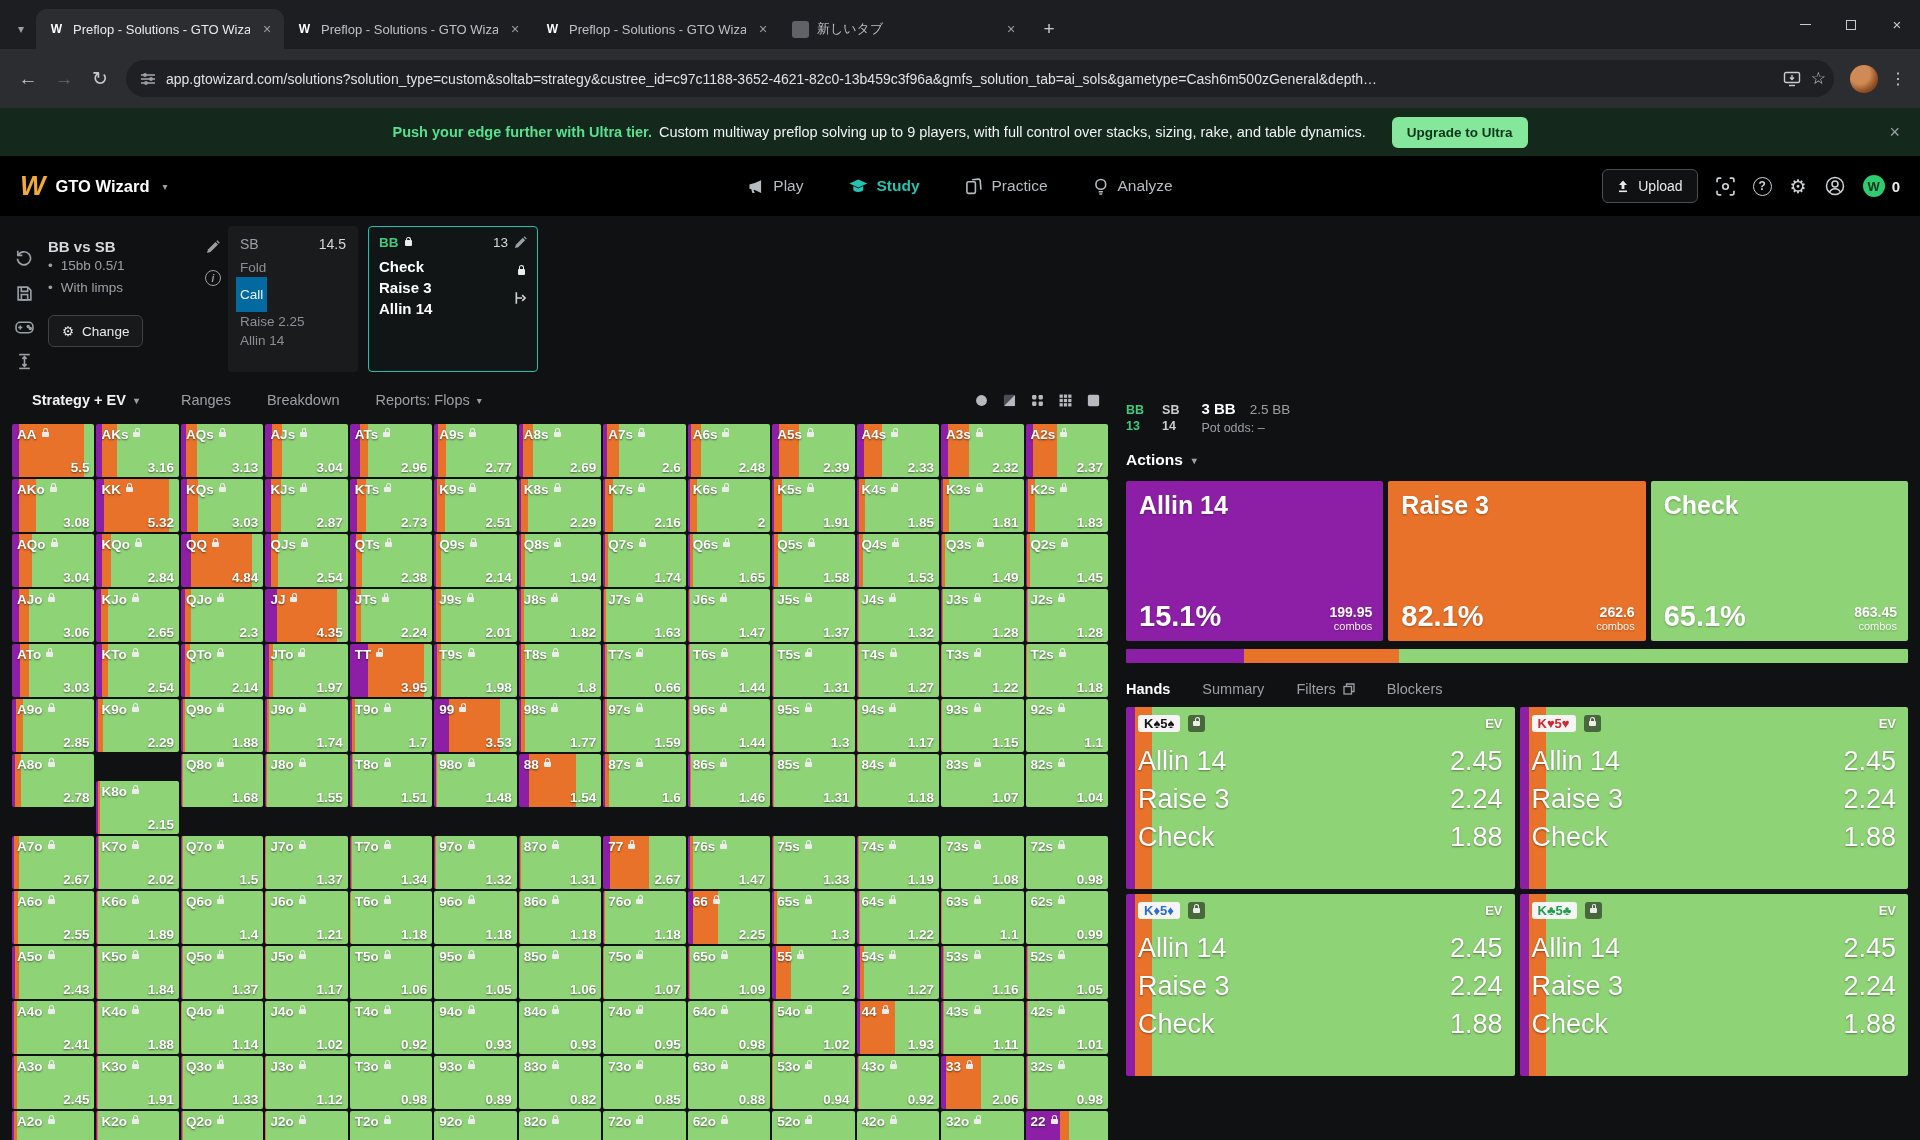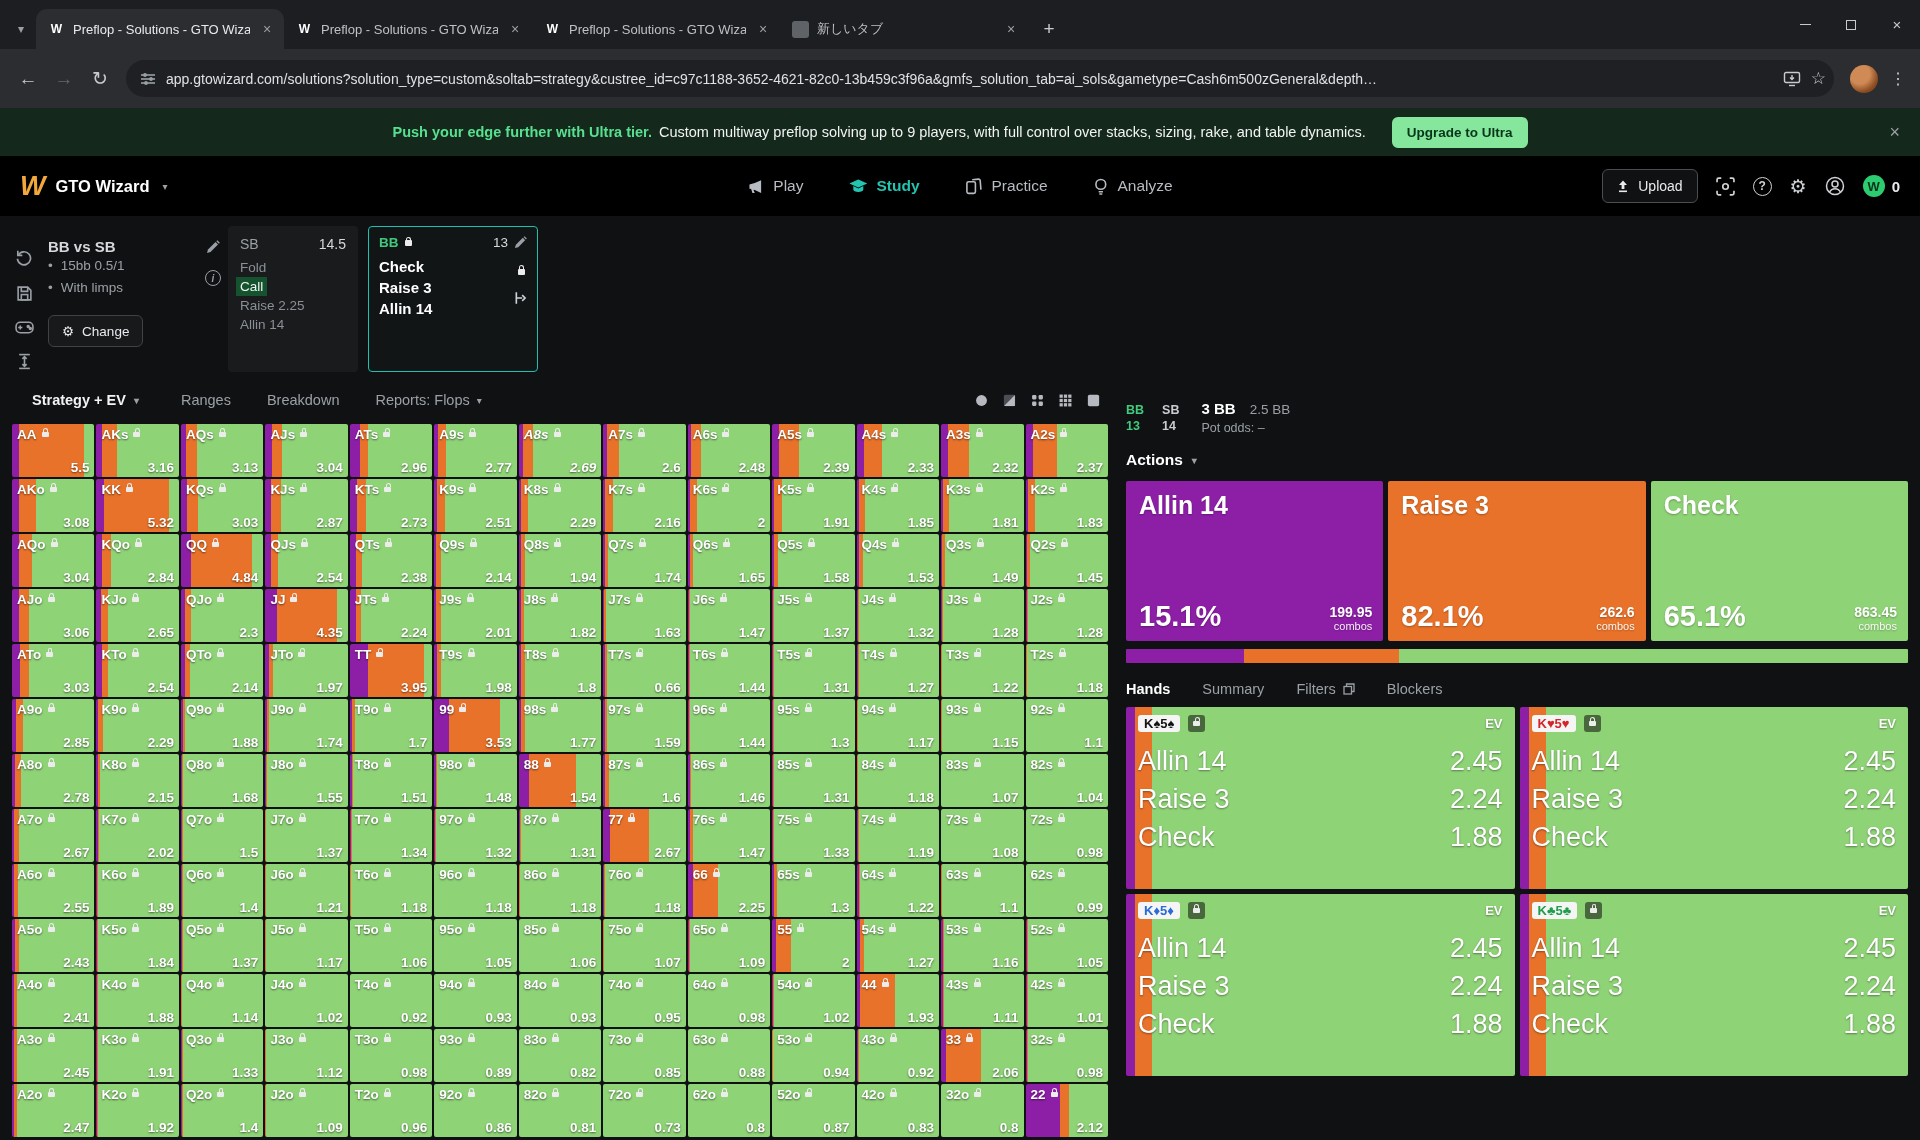--- a/index.html
+++ b/index.html
@@ -59,21 +59,21 @@
   .spot-title{color:#d5d8dc;font-size:15px;font-weight:600}
   .bullets{color:#9aa0a6;font-size:13.5px;line-height:22px}
   .bullet::before{content:"•";margin-right:8px}
   .change-btn{margin-top:16px;display:inline-flex;gap:8px;align-items:center;border:1px solid #3f4247;padding:7px 13px;border-radius:6px;color:#e8eaed;font-size:13.5px;background:#17191b}
   .mid-icons{width:30px;display:flex;flex-direction:column;align-items:center;gap:16px;padding-top:14px;color:#9aa0a6}
   .info-circ{width:16px;height:16px;border:1.4px solid #9aa0a6;border-radius:50%;display:flex;align-items:center;justify-content:center;font-size:10px;font-style:italic;font-weight:700}
   .sb-panel{width:130px;height:146px;background:#191b1d;border-radius:4px;padding:10px 12px}
   .sb-head{display:flex;justify-content:space-between;font-size:14px;color:#9aa0a6;margin-bottom:6px}
   .sb-head .stk{color:#d5d8dc}
   .sb-act{color:#8b9096;font-size:13.5px;line-height:19px}
-  .sb-act.sel{background:#14532d;color:#f1f3f4;display:inline-block;padding:0 4px;margin-left:-4px}
+  .sb-act.sel{background:#0369a1;color:#f1f3f4;display:inline-block;padding:8px 4px;margin-left:-4px}
   .bb-panel{width:170px;height:146px;border:1.5px solid #1fc0ae;border-radius:4px;margin-left:10px;padding:8px 10px;position:relative;background:#111516}
   .bb-head{display:flex;align-items:center;gap:6px;font-size:13.5px}
   .bb-pos{color:#41c97d;font-weight:700}
   .bb-stack{margin-left:auto;color:#d5d8dc}
   .bb-pencil{color:#9aa0a6}
   .bb-acts{margin-top:6px}
   .bb-act{font-size:15px;font-weight:700;color:#fff;line-height:21px}
   .bb-side{position:absolute;right:9px;top:42px;display:flex;flex-direction:column;gap:16px;align-items:center;color:#cfd2d6}
   
   .toolbar{width:1108px;height:40px;display:flex;align-items:center;padding-left:32px}
@@ -467,21 +467,21 @@
       </div>
       <div class="cev">2.96</div>
     </div>
     <div class="cell" style="background: linear-gradient(90deg, rgb(141, 31, 166) 0%, rgb(141, 31, 166) 5%, rgb(232, 114, 42) 5%, rgb(232, 114, 42) 15%, rgb(143, 211, 119) 15%, rgb(143, 211, 119) 100%);">
       <div class="chand">
         <span>A9s</span>
         <i class="lock"></i>
       </div>
       <div class="cev">2.77</div>
     </div>
-    <div class="cell" style="background: linear-gradient(90deg, rgb(141, 31, 166) 0%, rgb(141, 31, 166) 5%, rgb(232, 114, 42) 5%, rgb(232, 114, 42) 17%, rgb(143, 211, 119) 17%, rgb(143, 211, 119) 100%); font-style: italic;">
+    <div class="cell" style="background: linear-gradient(90deg, rgb(141, 31, 166) 0%, rgb(141, 31, 166) 5%, rgb(232, 114, 42) 5%, rgb(232, 114, 42) 17%, rgb(143, 211, 119) 17%, rgb(143, 211, 119) 100%);">
       <div class="chand">
         <span>A8s</span>
         <i class="lock"></i>
       </div>
       <div class="cev">2.69</div>
     </div>
     <div class="cell" style="background: linear-gradient(90deg, rgb(141, 31, 166) 0%, rgb(141, 31, 166) 5%, rgb(232, 114, 42) 5%, rgb(232, 114, 42) 19%, rgb(143, 211, 119) 19%, rgb(143, 211, 119) 100%);">
       <div class="chand">
         <span>A7s</span>
         <i class="lock"></i>
@@ -978,21 +978,21 @@
       </div>
       <div class="cev">1.1</div>
     </div>
     <div class="cell" style="background: linear-gradient(90deg, rgb(141, 31, 166) 0%, rgb(141, 31, 166) 4%, rgb(232, 114, 42) 4%, rgb(232, 114, 42) 11%, rgb(143, 211, 119) 11%, rgb(143, 211, 119) 100%);">
       <div class="chand">
         <span>A8o</span>
         <i class="lock"></i>
       </div>
       <div class="cev">2.78</div>
     </div>
-    <div class="cell" style="background: linear-gradient(90deg, rgb(141, 31, 166) 0%, rgb(141, 31, 166) 2%, rgb(232, 114, 42) 2%, rgb(232, 114, 42) 5%, rgb(143, 211, 119) 5%, rgb(143, 211, 119) 100%);">
+    <div class="cell" style="background: linear-gradient(90deg, rgb(141, 31, 166) 0%, rgb(141, 31, 166) 2%, rgb(232, 114, 42) 2%, rgb(232, 114, 42) 5%, rgb(143, 211, 119) 5%, rgb(143, 211, 119) 100%); margin-top: 27px;">
       <div class="chand">
         <span>K8o</span>
         <i class="lock"></i>
       </div>
       <div class="cev">2.15</div>
     </div>
     <div class="cell" style="background: linear-gradient(90deg, rgb(141, 31, 166) 0%, rgb(141, 31, 166) 1%, rgb(232, 114, 42) 1%, rgb(232, 114, 42) 3%, rgb(143, 211, 119) 3%, rgb(143, 211, 119) 100%);">
       <div class="chand">
         <span>Q8o</span>
         <i class="lock"></i>

